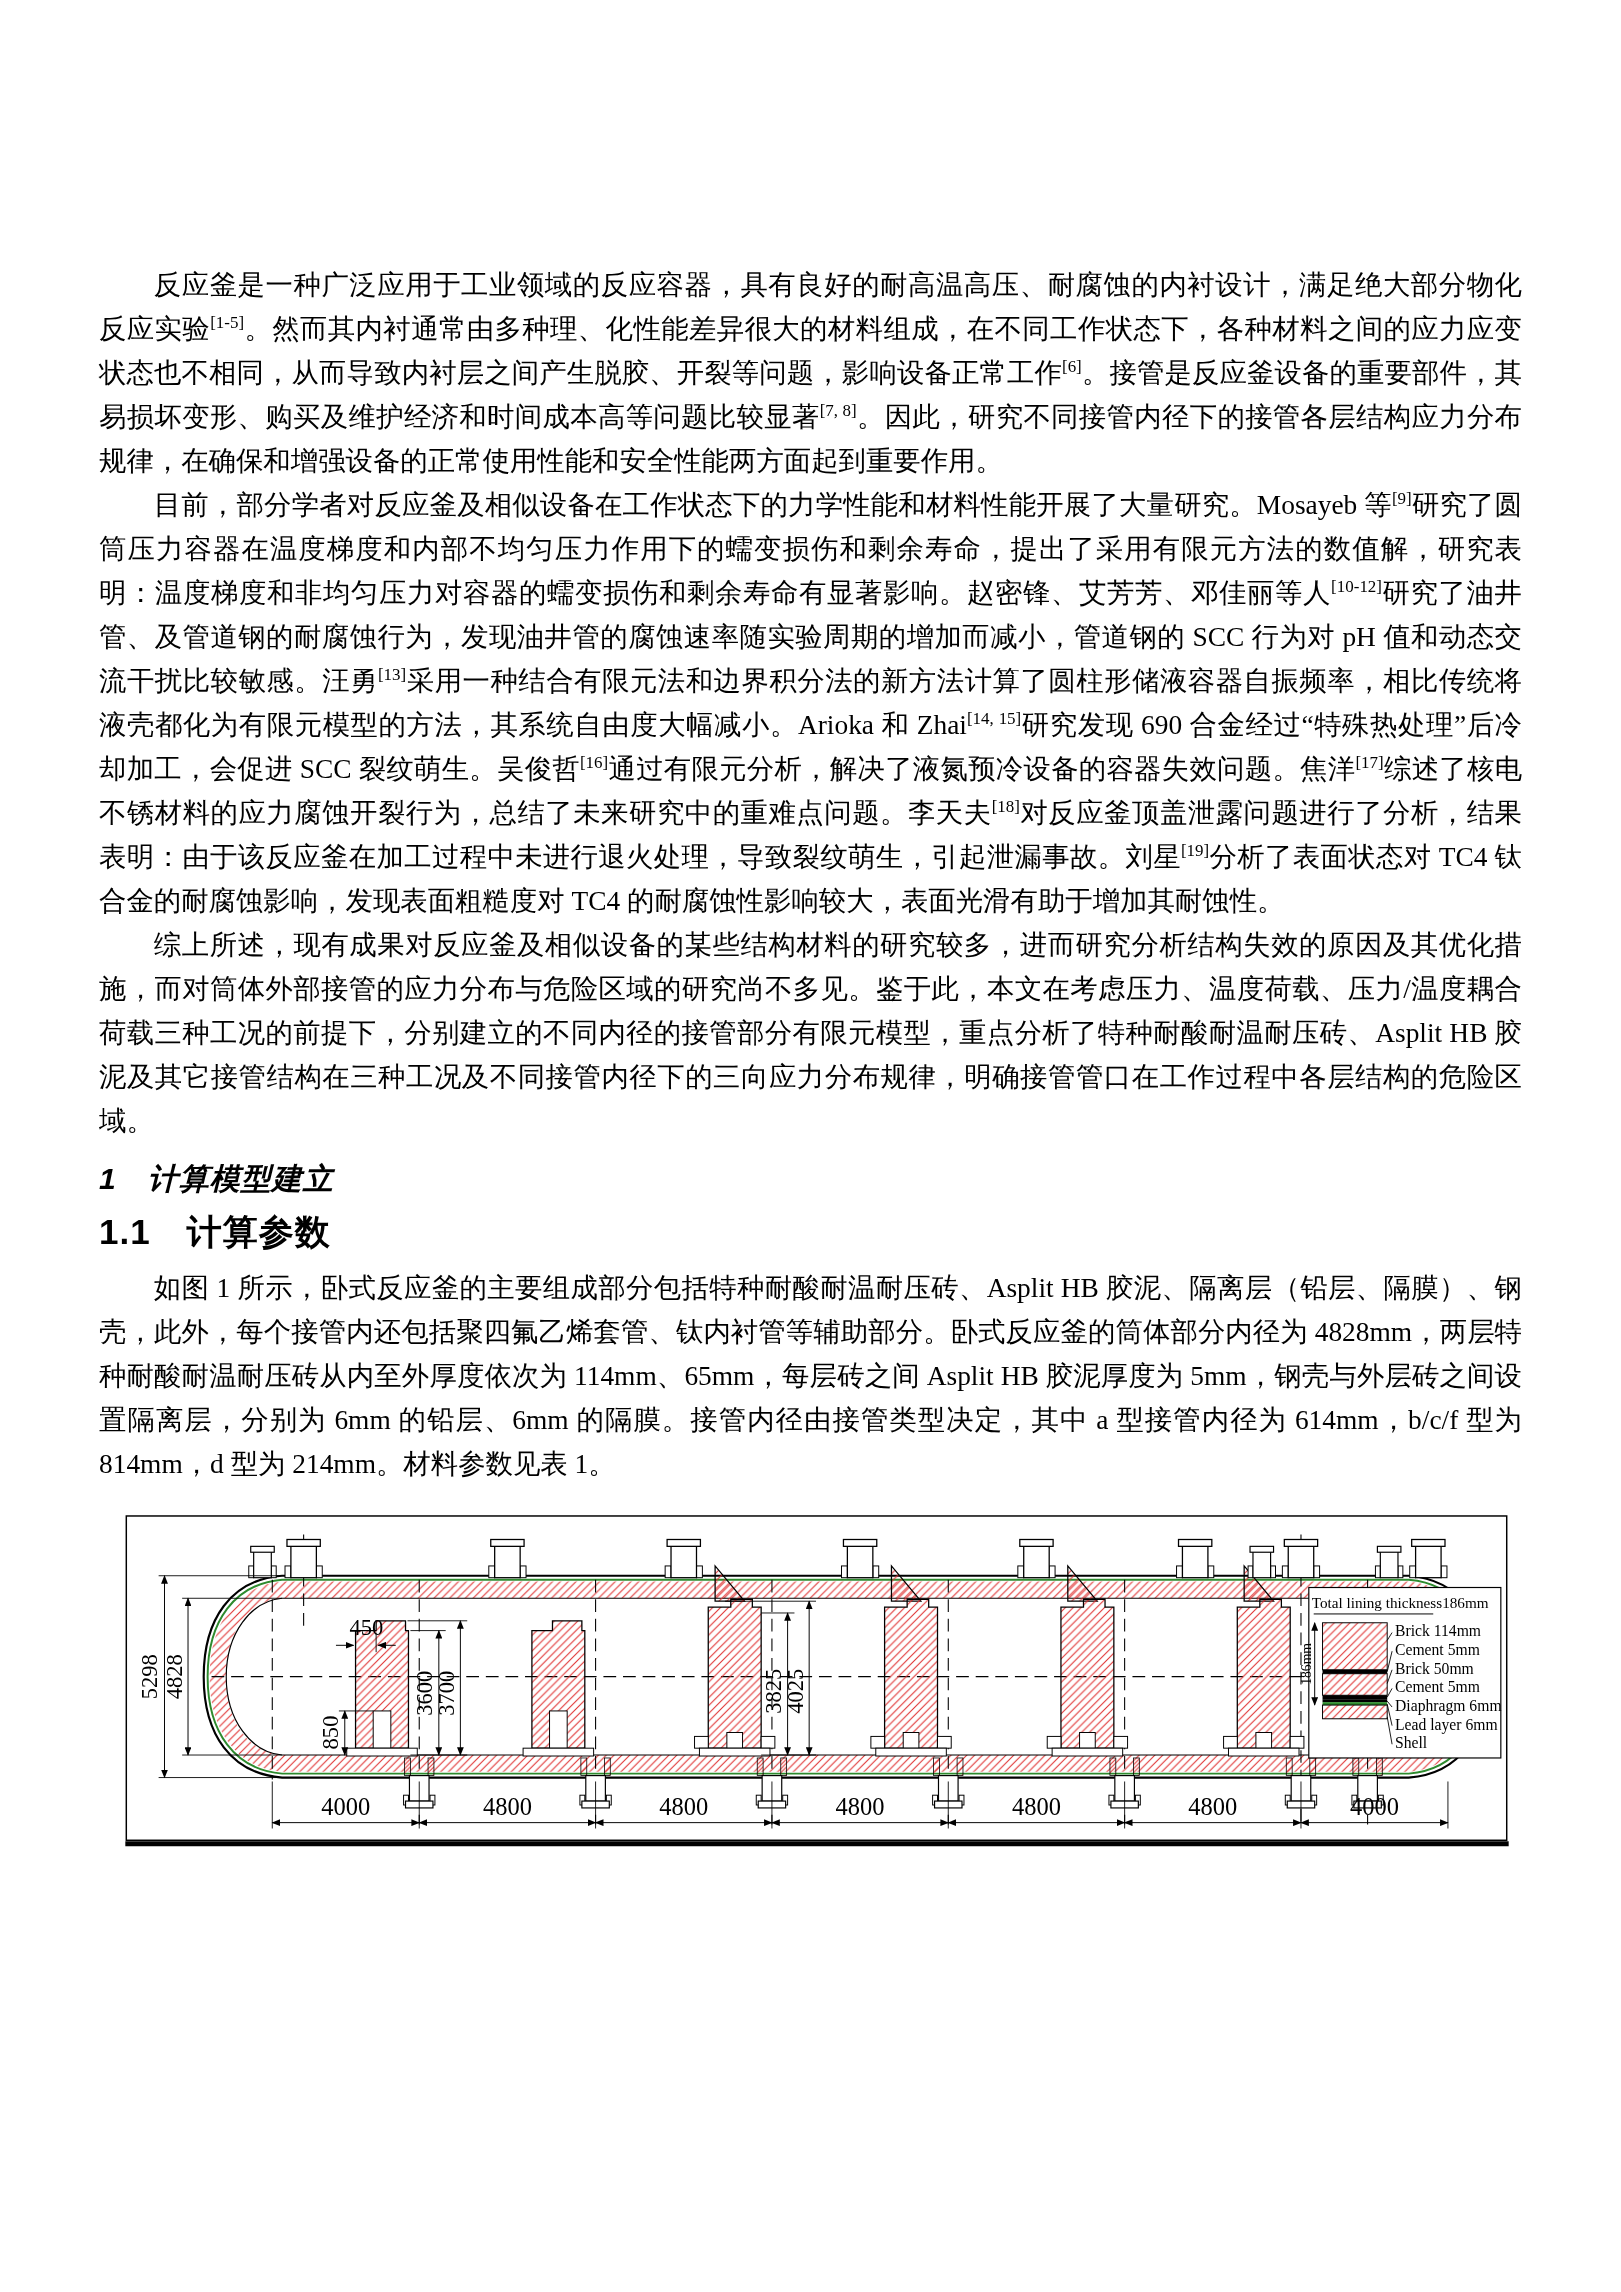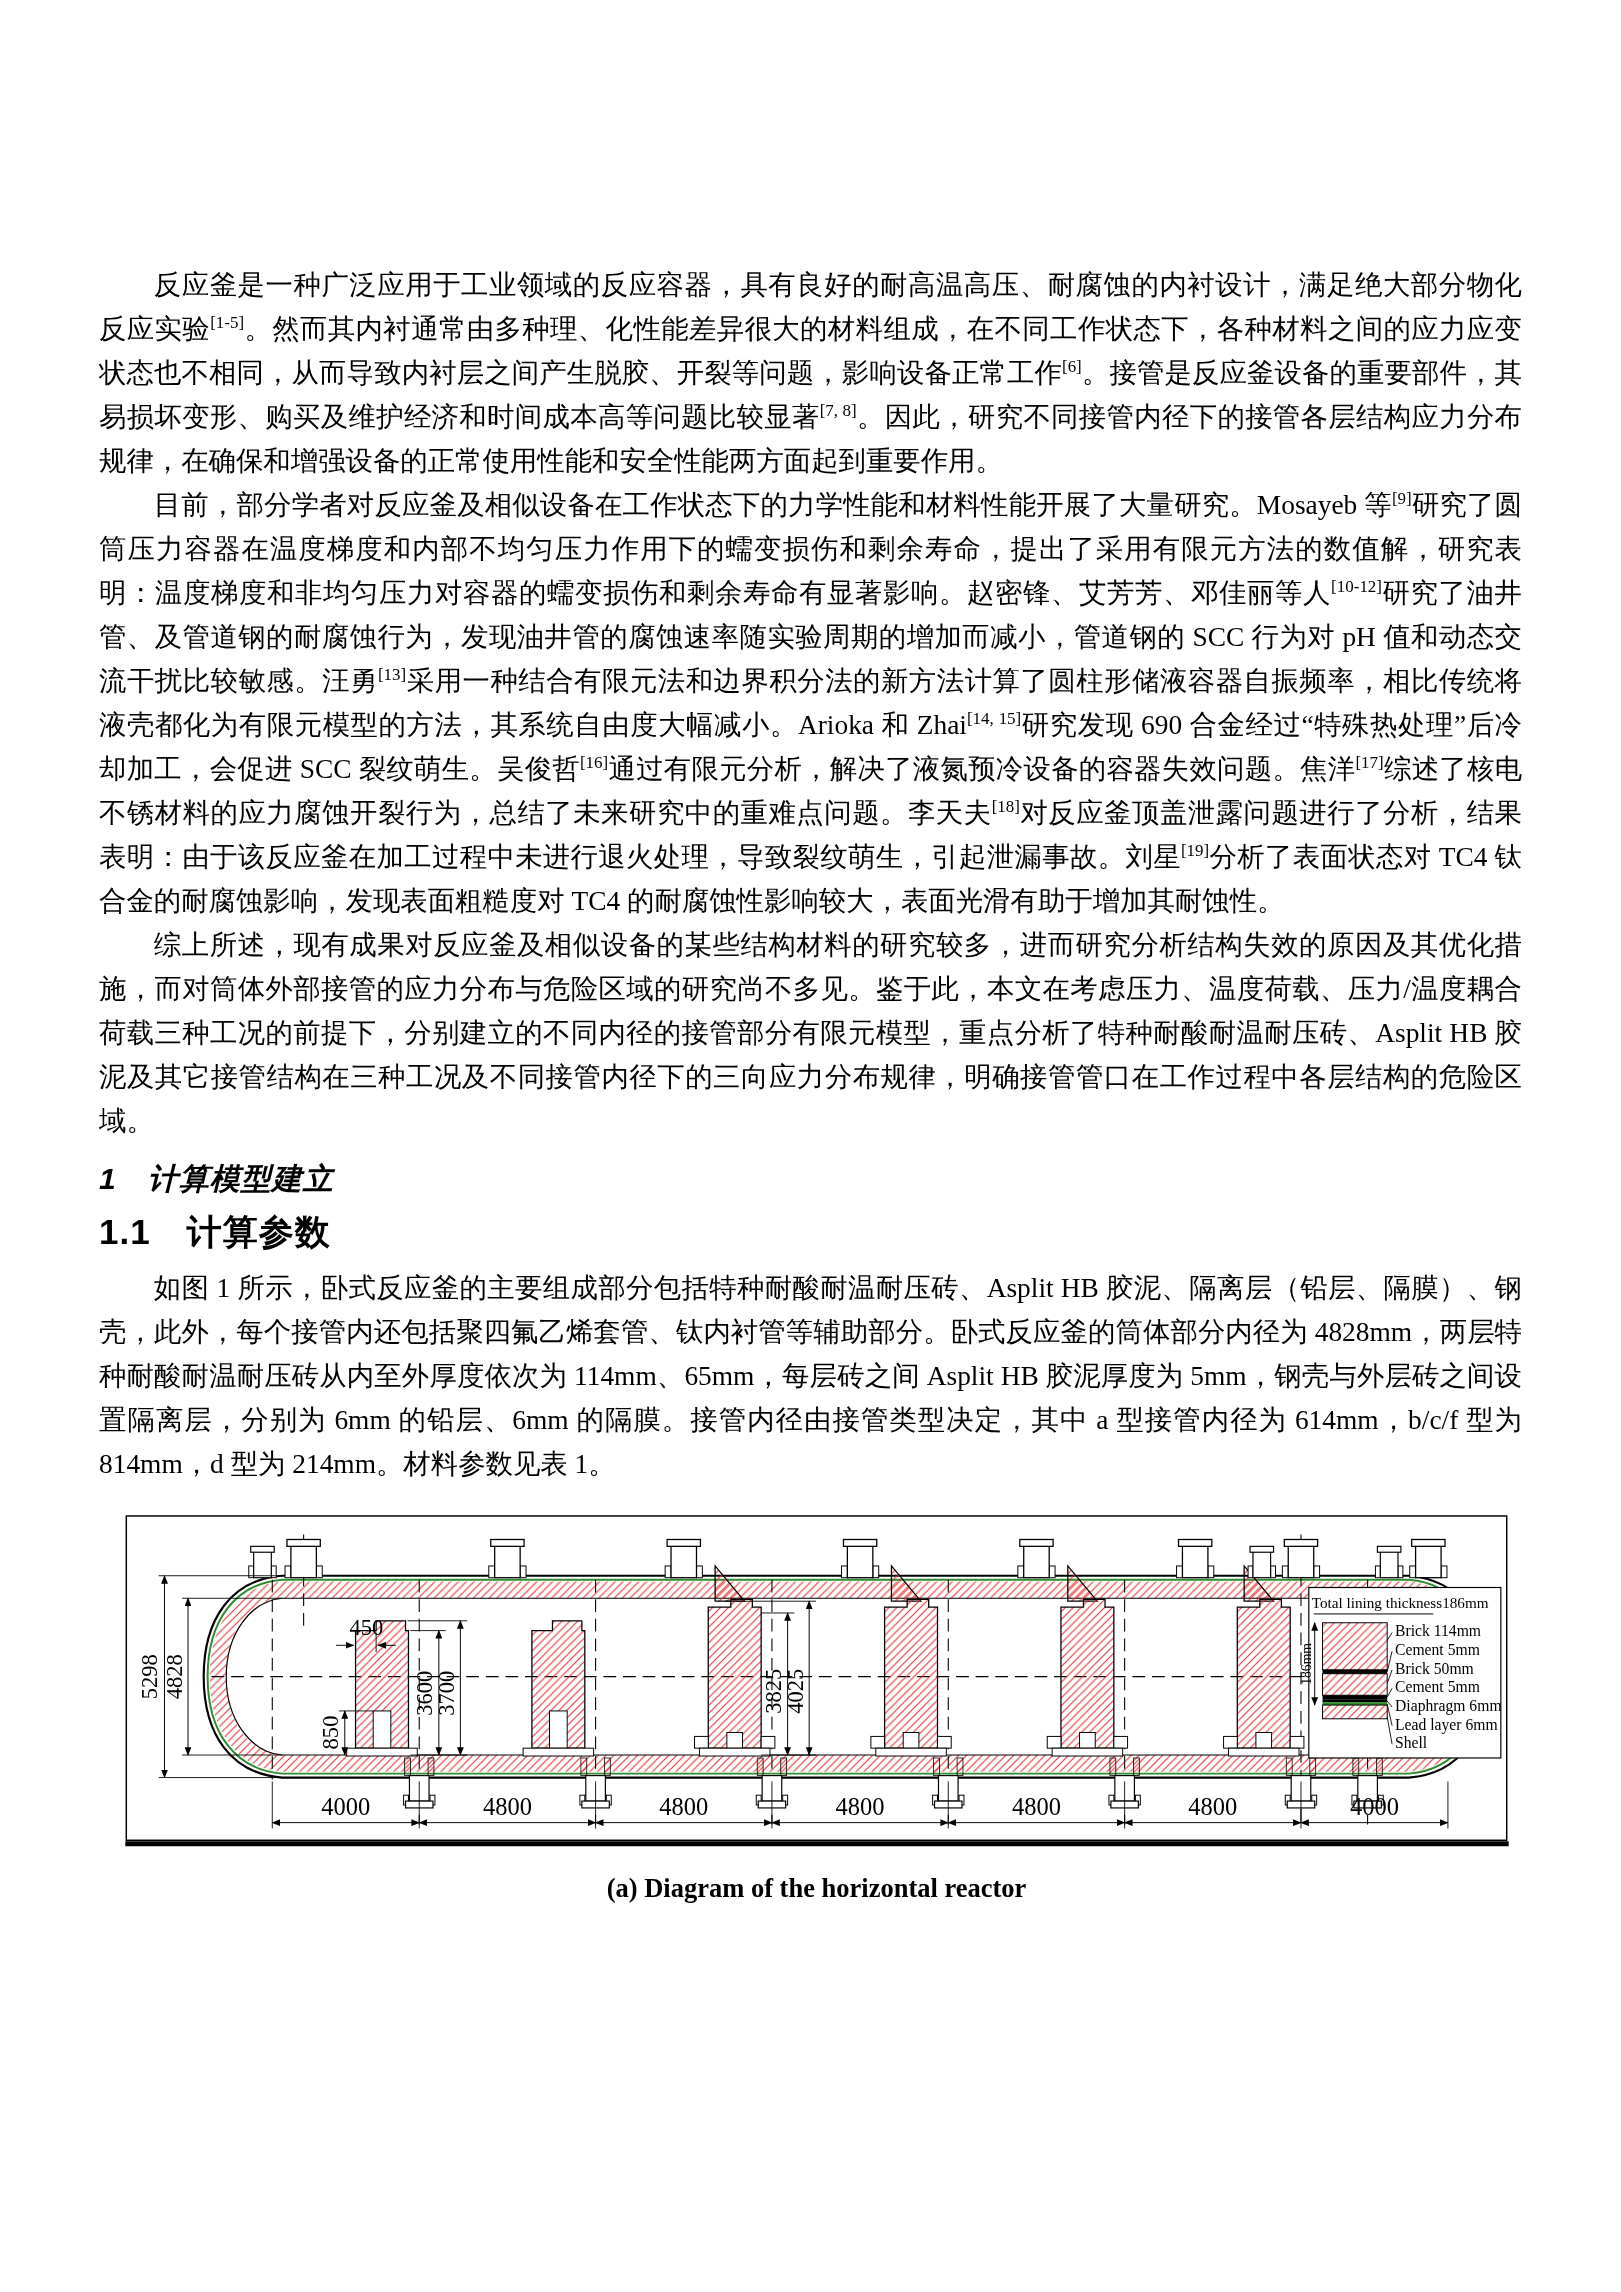--- a/index.html
+++ b/index.html
@@ -258,17 +258,16 @@
           </g>
           <text class="legt" x="1296" y="124">Brick 114mm</text>
           <text class="legt" x="1296" y="143">Cement 5mm</text>
           <text class="legt" x="1296" y="162">Brick 50mm</text>
           <text class="legt" x="1296" y="181">Cement 5mm</text>
           <text class="legt" x="1296" y="200">Diaphragm 6mm</text>
           <text class="legt" x="1296" y="219">Lead layer 6mm</text>
           <text class="legt" x="1296" y="238">Shell</text>
         </g>
       </svg>
-      <div class="fig-caption">(a) Diagram of the horizontal reactor</div>
     </div>
   </div>
 </div>
 
 
 </body></html>

